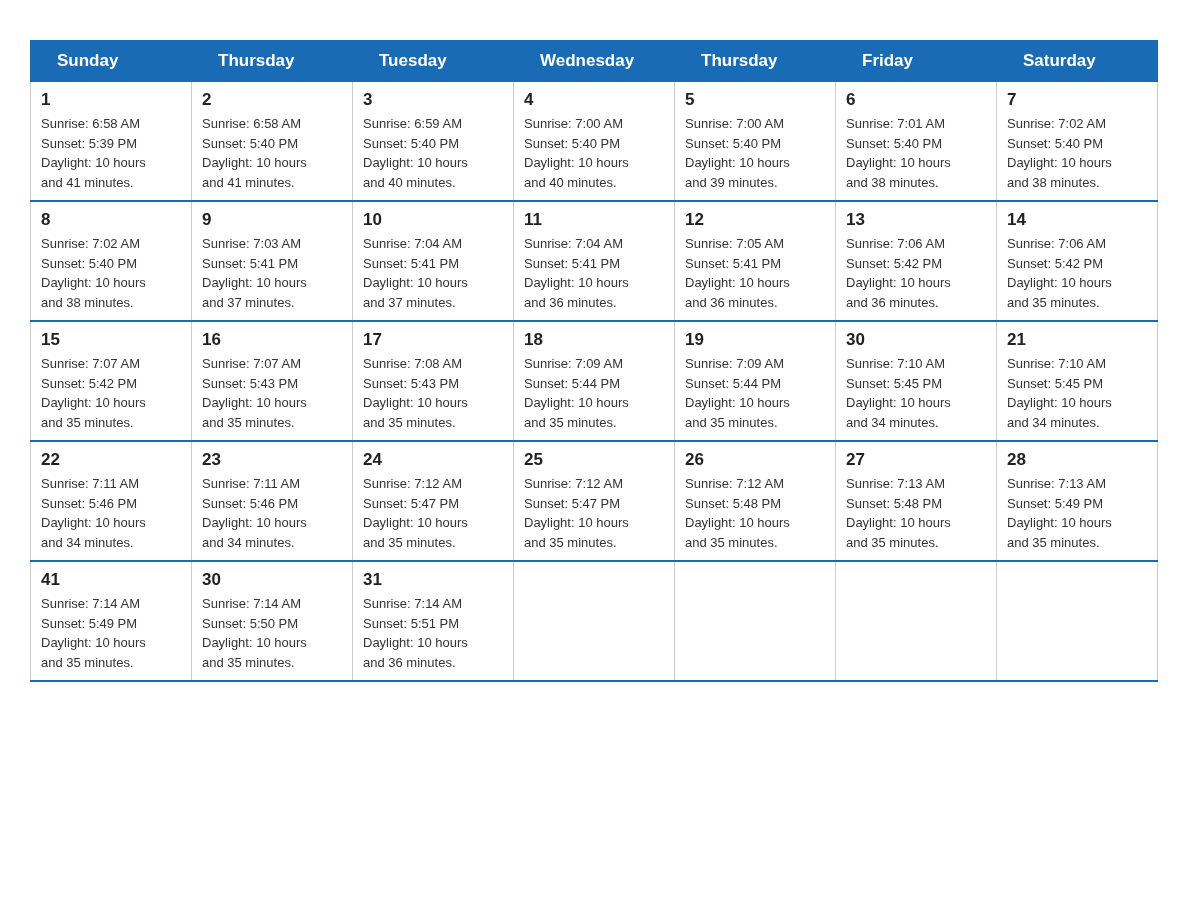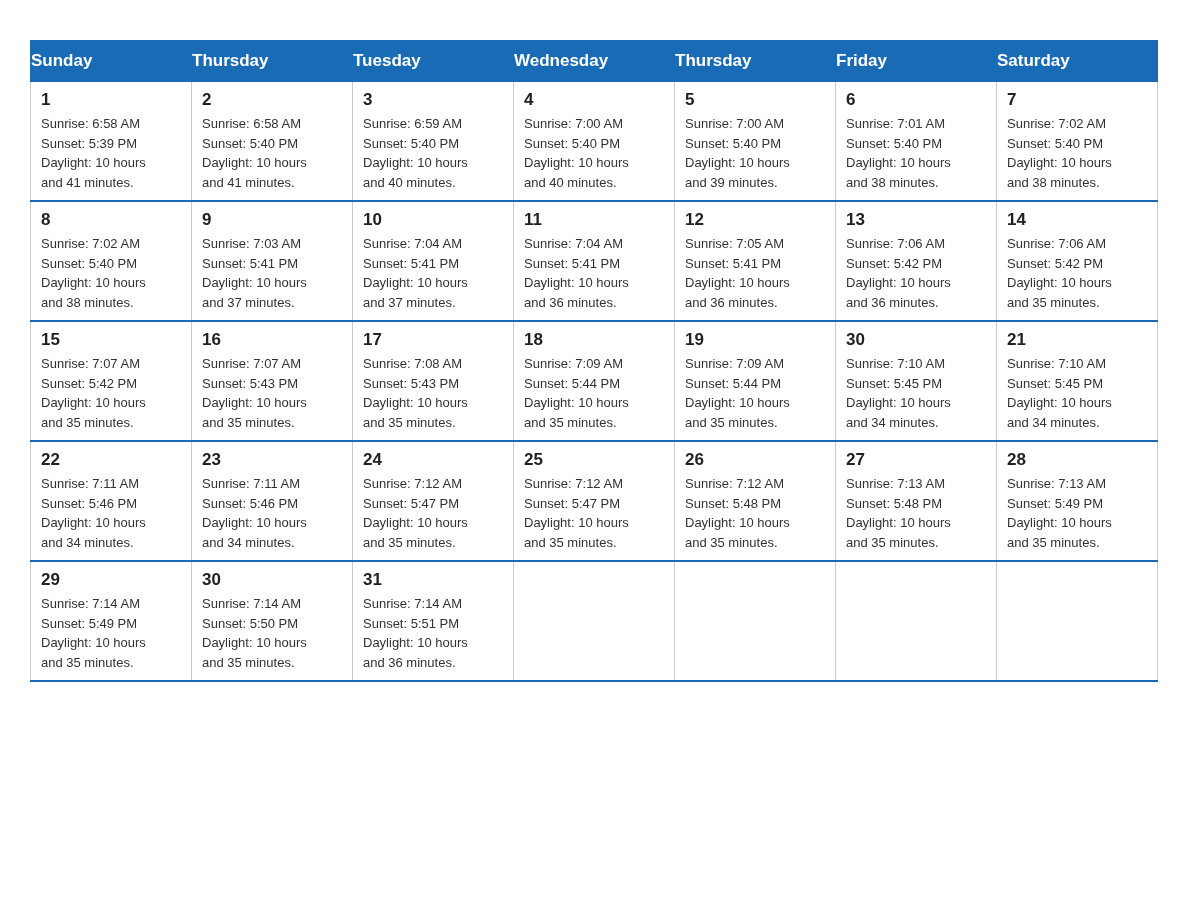--- a/index.html
+++ b/index.html
@@ -38,21 +38,21 @@
     }
     .calendar {
       width: 100%;
       border-collapse: collapse;
     }
     .calendar thead tr th {
       background-color: #1a6bb5;
       color: #fff;
       font-size: 17px;
       font-weight: bold;
-      padding: 10px 0;
+      padding: 10px 26px;
       text-align: left;
       border: 1px solid #1a6bb5;
     }
     .calendar tbody tr td {
       border: 1px solid #ccc;
       vertical-align: top;
       padding: 8px 10px;
       width: 14.28%;
       font-size: 13px;
       color: #333;
@@ -213,21 +213,21 @@
           <span class="day-num">27</span>
           <span class="day-info">Sunrise: 7:13 AM<br>Sunset: 5:48 PM<br>Daylight: 10 hours<br>and 35 minutes.</span>
         </td>
         <td>
           <span class="day-num">28</span>
           <span class="day-info">Sunrise: 7:13 AM<br>Sunset: 5:49 PM<br>Daylight: 10 hours<br>and 35 minutes.</span>
         </td>
       </tr>
       <tr>
         <td>
-          <span class="day-num">29</span>
+          <span class="day-num">41</span>
           <span class="day-info">Sunrise: 7:14 AM<br>Sunset: 5:49 PM<br>Daylight: 10 hours<br>and 35 minutes.</span>
         </td>
         <td>
           <span class="day-num">30</span>
           <span class="day-info">Sunrise: 7:14 AM<br>Sunset: 5:50 PM<br>Daylight: 10 hours<br>and 35 minutes.</span>
         </td>
         <td>
           <span class="day-num">31</span>
           <span class="day-info">Sunrise: 7:14 AM<br>Sunset: 5:51 PM<br>Daylight: 10 hours<br>and 36 minutes.</span>
         </td>

